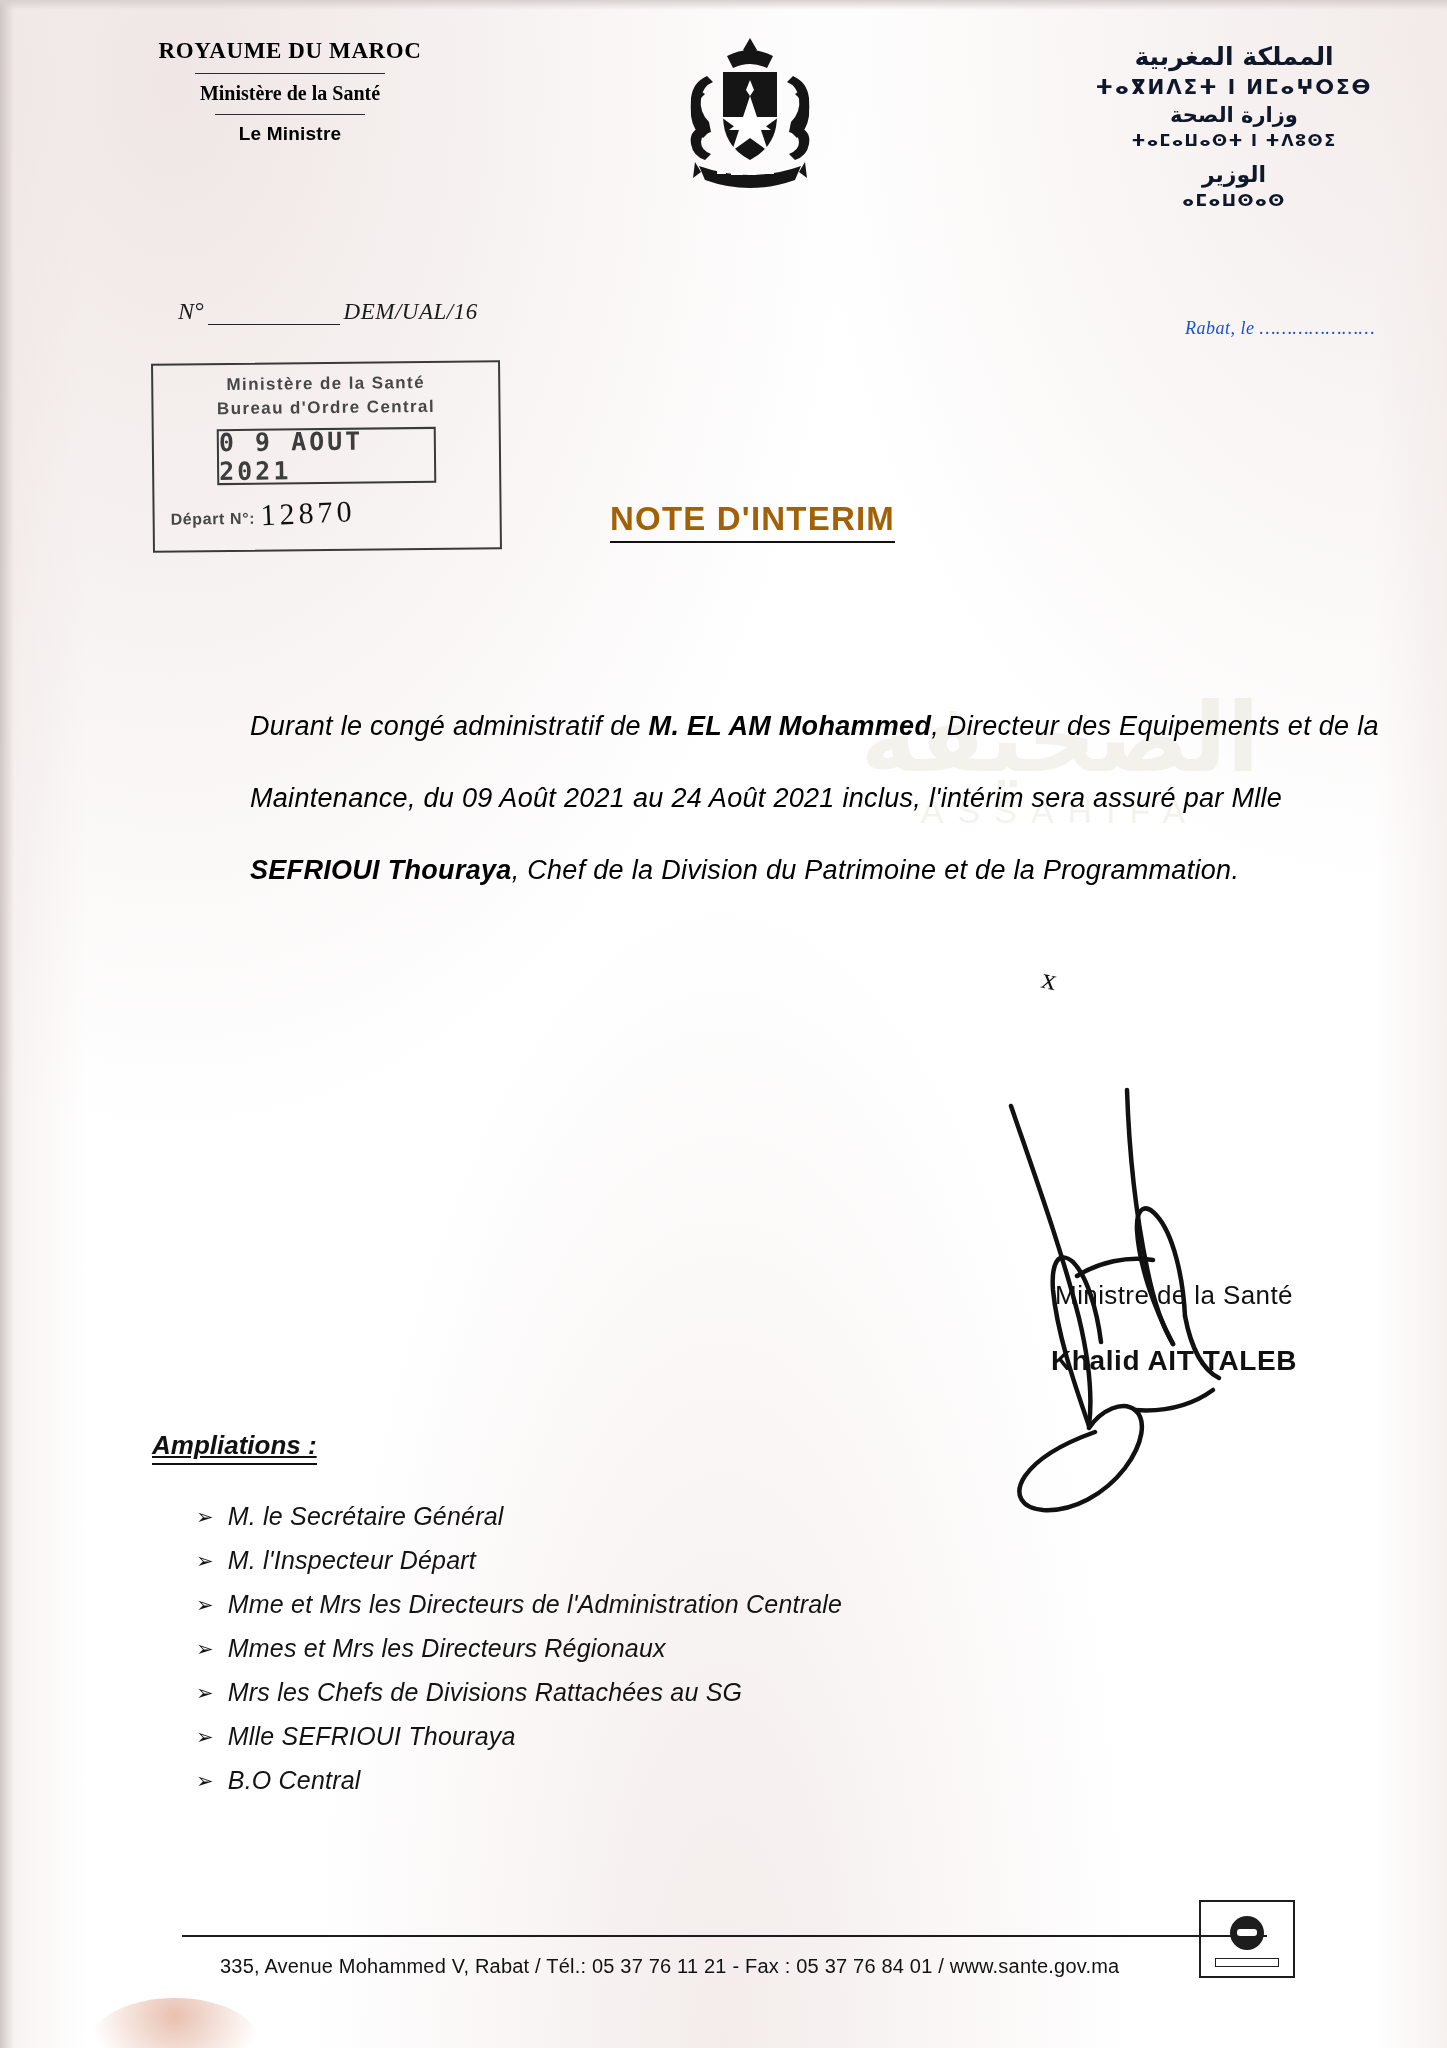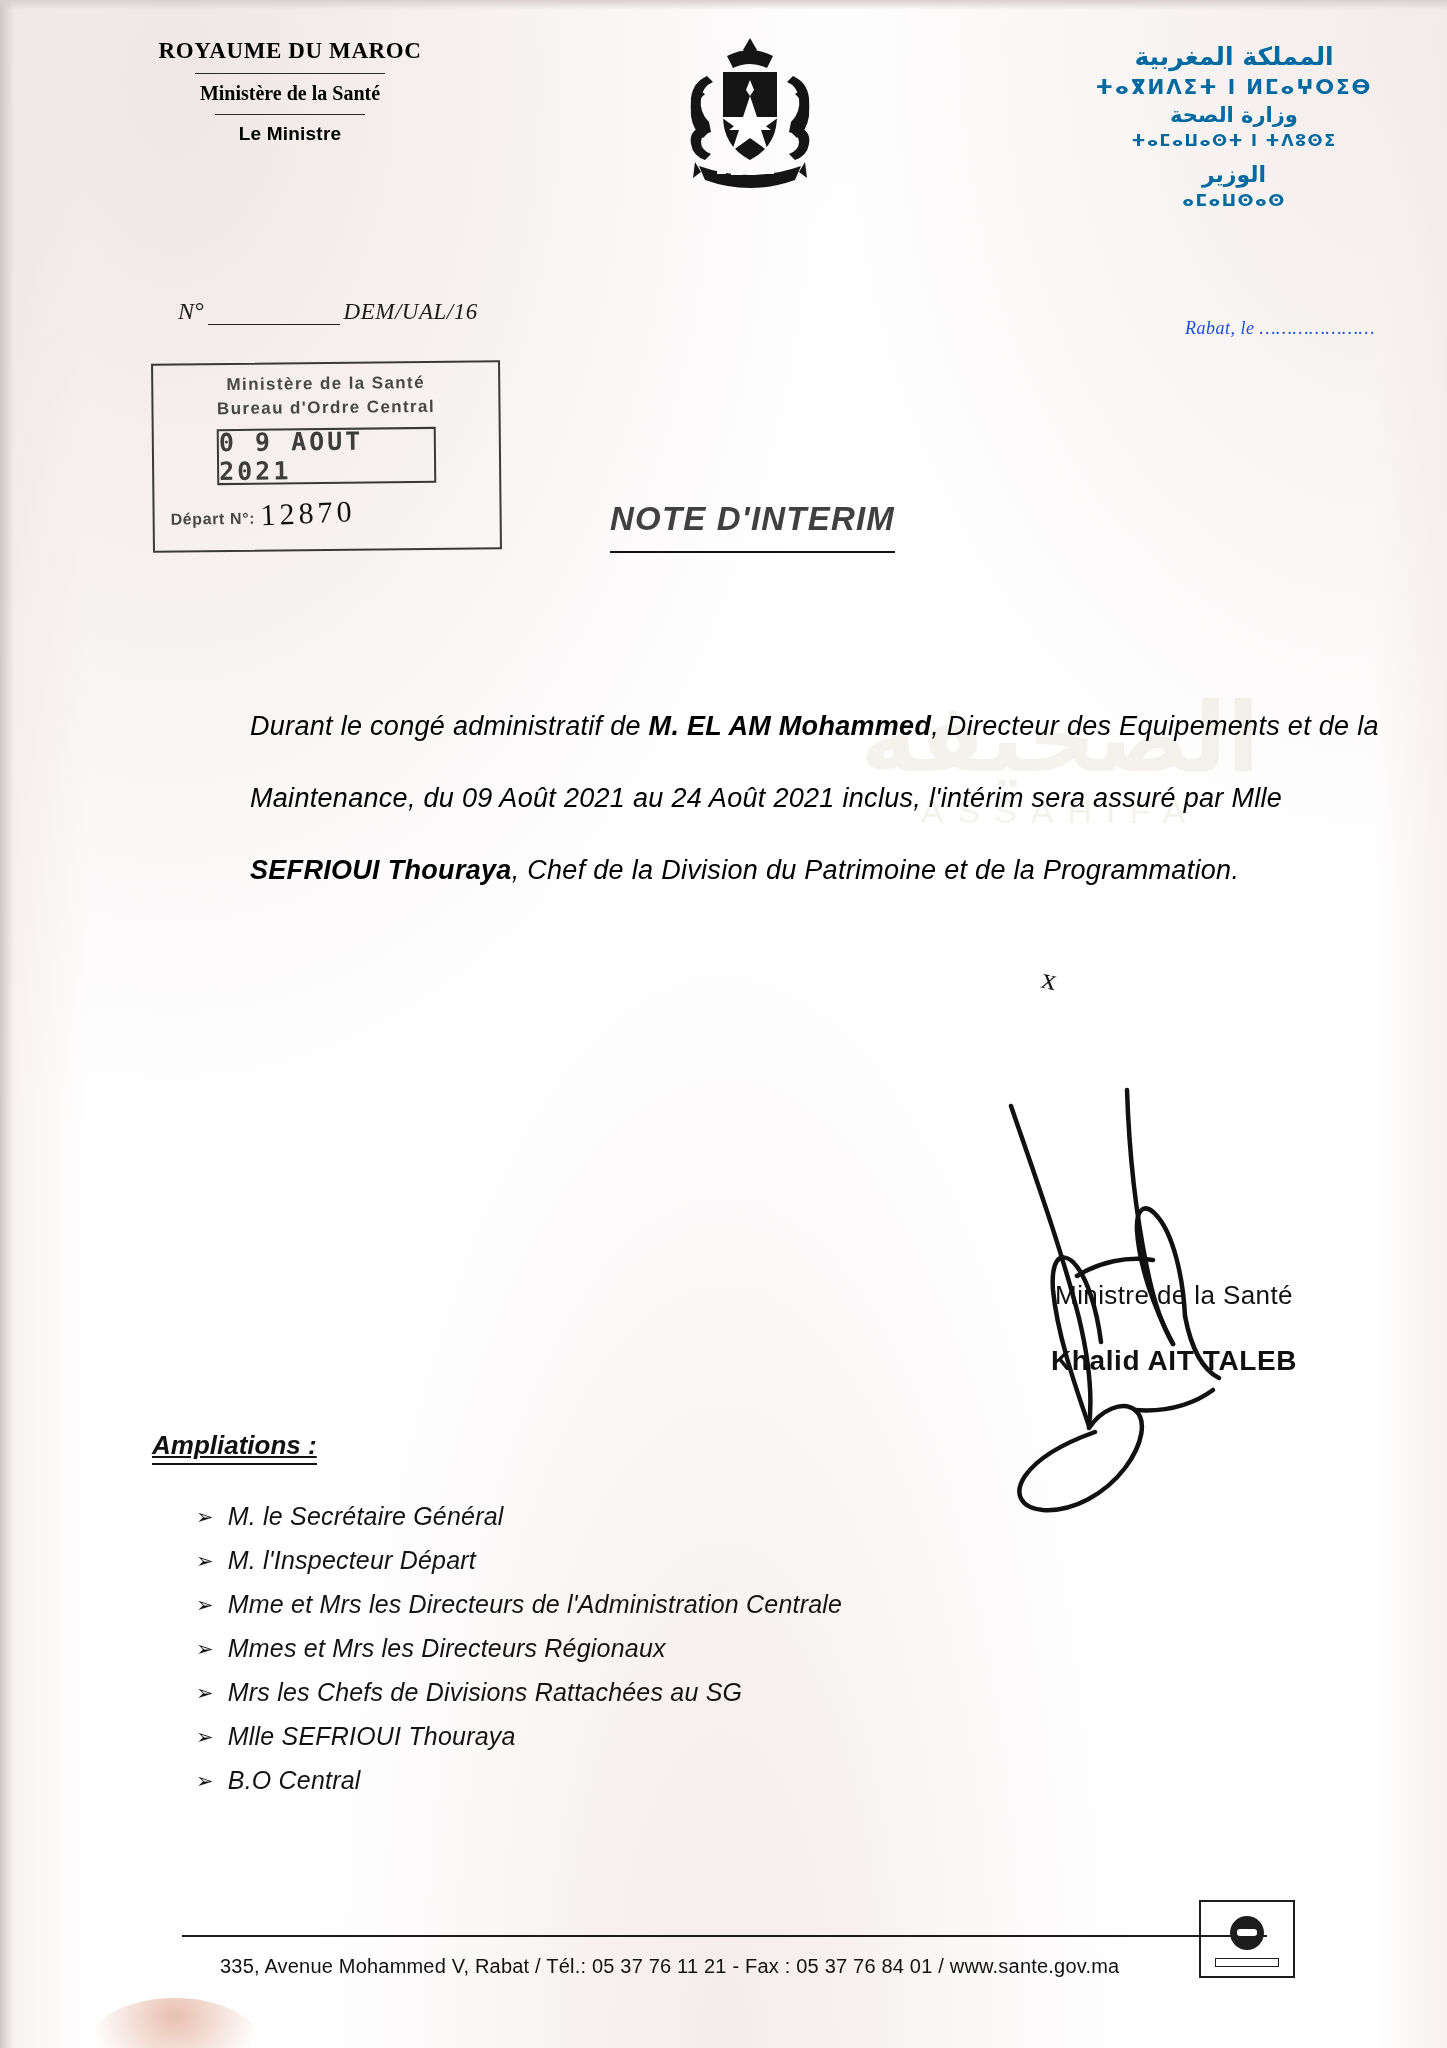--- a/index.html
+++ b/index.html
@@ -124,21 +124,21 @@
   }
   .emblem svg { width: 100%; height: 100%; }
 
   
   .hdr-right {
     position: absolute;
     right: 48px;
     top: 42px;
     width: 330px;
     text-align: center;
-    color: #0369a1;
+    color: #0f172a;
     direction: rtl;
   }
   .ar-1 {
     font-family: "DejaVu Sans", sans-serif;
     font-size: 25px;
     letter-spacing: 3px;
     font-weight: bold;
   }
   .tif-1 {
     font-family: "DejaVu Sans", sans-serif;
@@ -244,27 +244,26 @@
     transform: rotate(-2deg);
     color: #111;
   }
 
   
   .doc-title {
     position: absolute;
     left: 610px;
     top: 500px;
     font-family: "Liberation Sans", sans-serif;
-    font-style: italic;
     font-weight: bold;
     font-size: 33px;
     letter-spacing: 1.2px;
-    color: #404040;
+    color: #a16207;
     border-bottom: 2.4px solid #111;
-    padding-bottom: 13px;
+    padding-bottom: 3px;
   }
 
   
   .body-text {
     position: absolute;
     left: 250px;
     top: 690px;
     width: 1130px;
     font-family: "Liberation Sans", sans-serif;
     font-style: italic;

